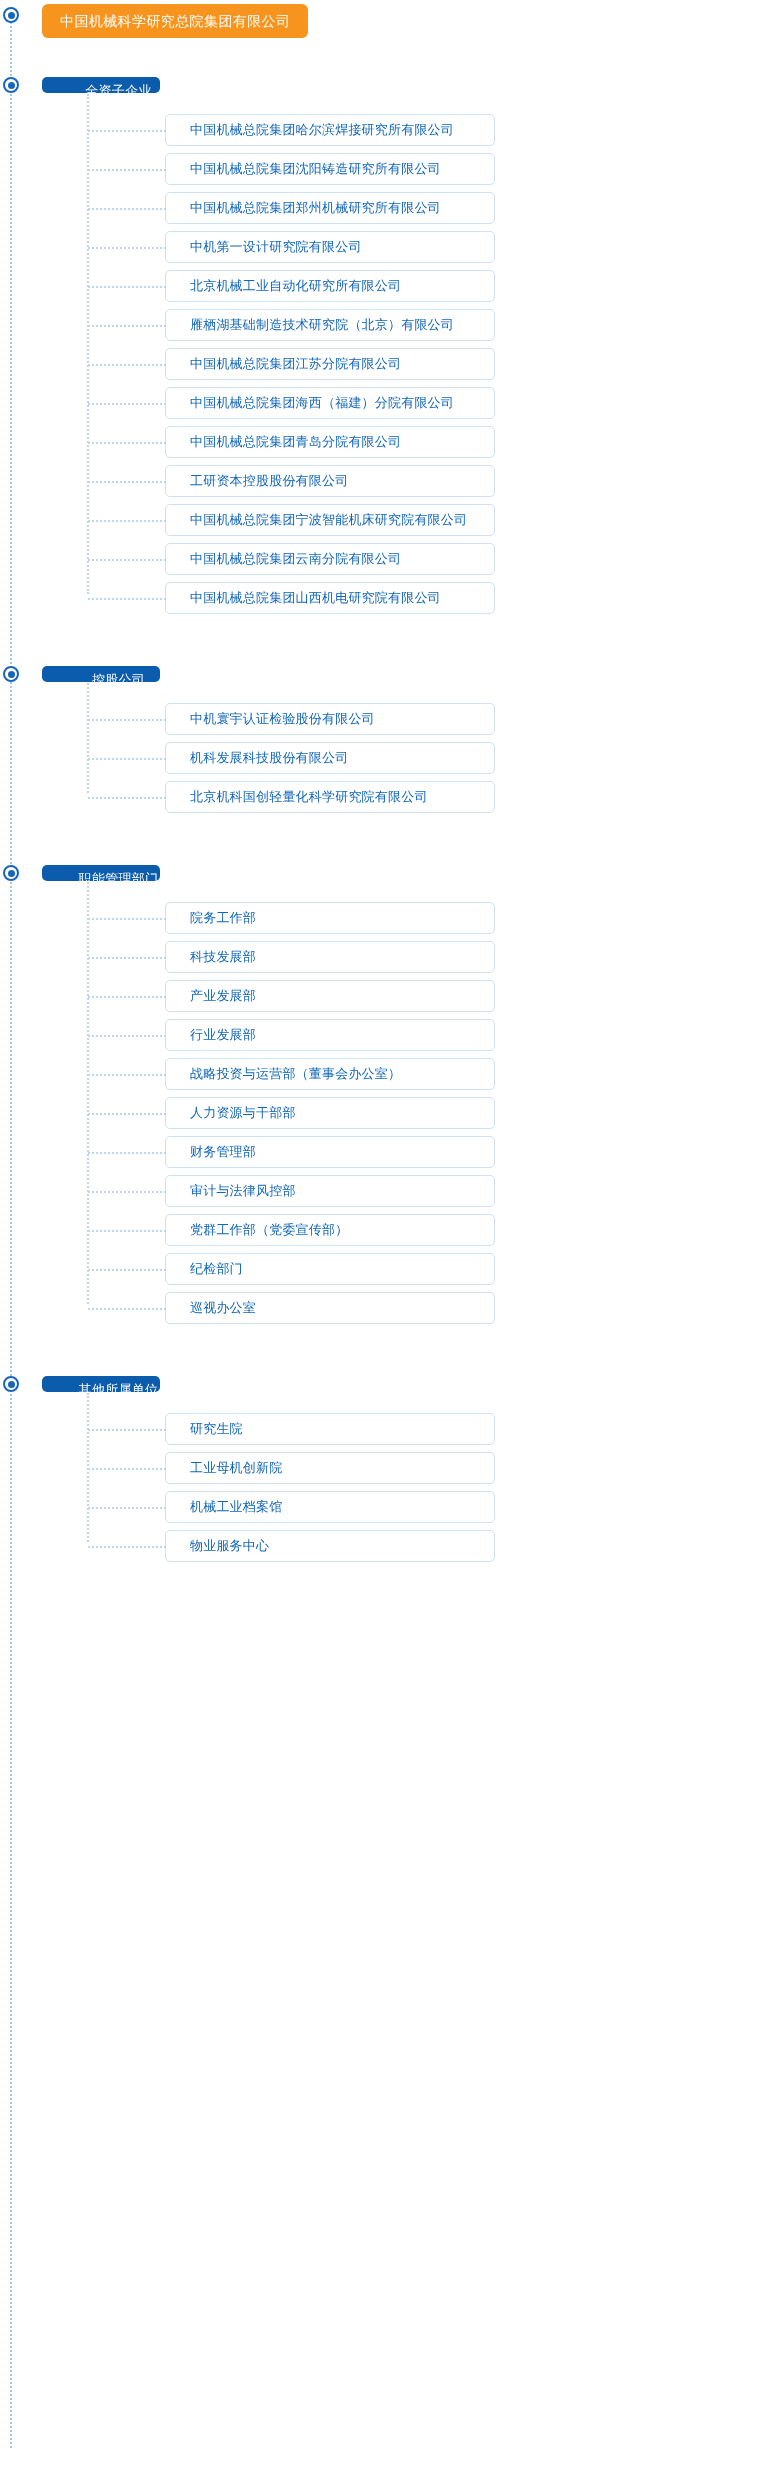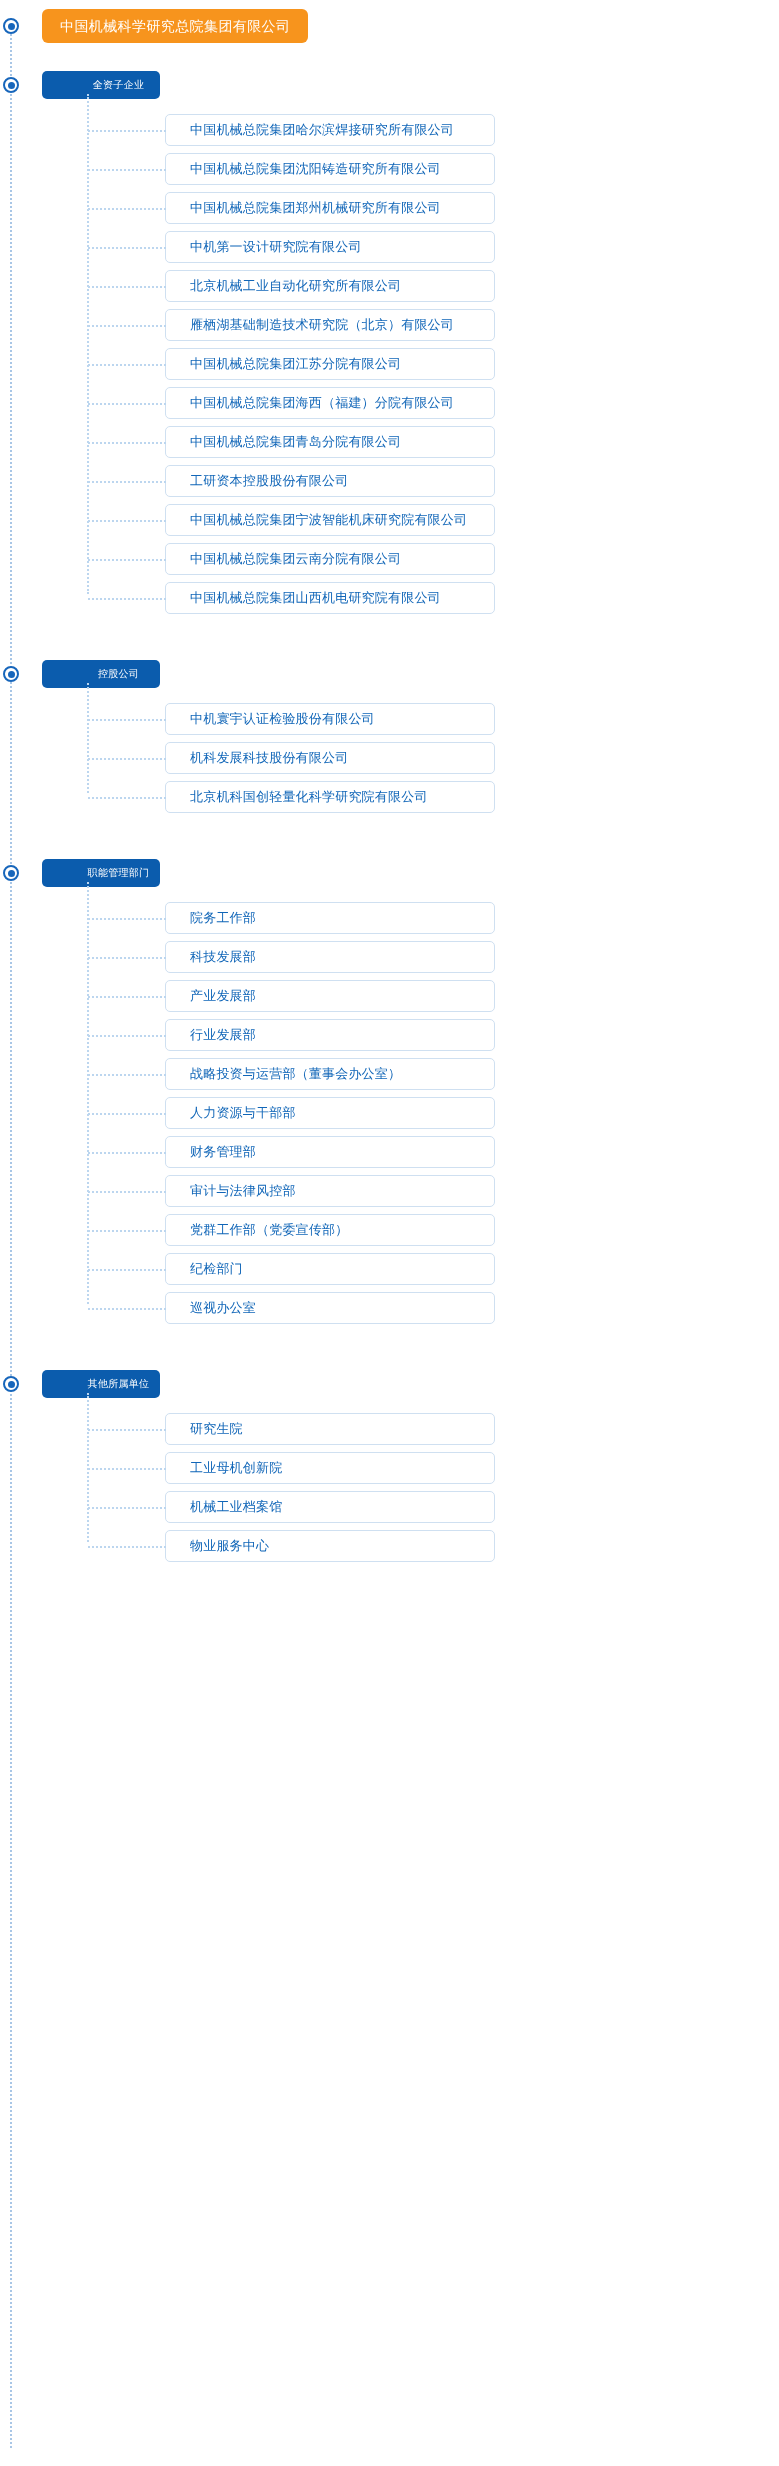--- a/index.html
+++ b/index.html
@@ -26,21 +26,21 @@
     border-left: 2px dotted #a8c6e6;
     z-index: 0;
   }
 
   
   .root-row {
     position: relative;
     height: 44px;
     margin: 4px 0 0 0;
     display: flex;
-    align-items: center;
+    align-items: flex-start;
     z-index: 2;
   }
   .bullet {
     position: relative;
     width: 22px; height: 22px;
     margin-left: 0px;
     flex: 0 0 22px;
     display: flex; align-items: center; justify-content: center;
   }
   .bullet::before {
@@ -79,23 +79,23 @@
     display: flex;
     align-items: center;
     height: 46px;
   }
   .group-pill {
     margin-left: 20px;
     background: #0b5cad;
     color: #ffffff;
     border-radius: 5px;
     width: 118px;
-    height: 28px;
+    height: 16px;
     line-height: 28px;
-    font-size: 10px;
+    font-size: 13px;
     text-align: center;
     white-space: nowrap;
     letter-spacing: .3px;
     padding-left: 35px;
   }
 
   
   .children {
     position: relative;
     margin-left: 87px;      

